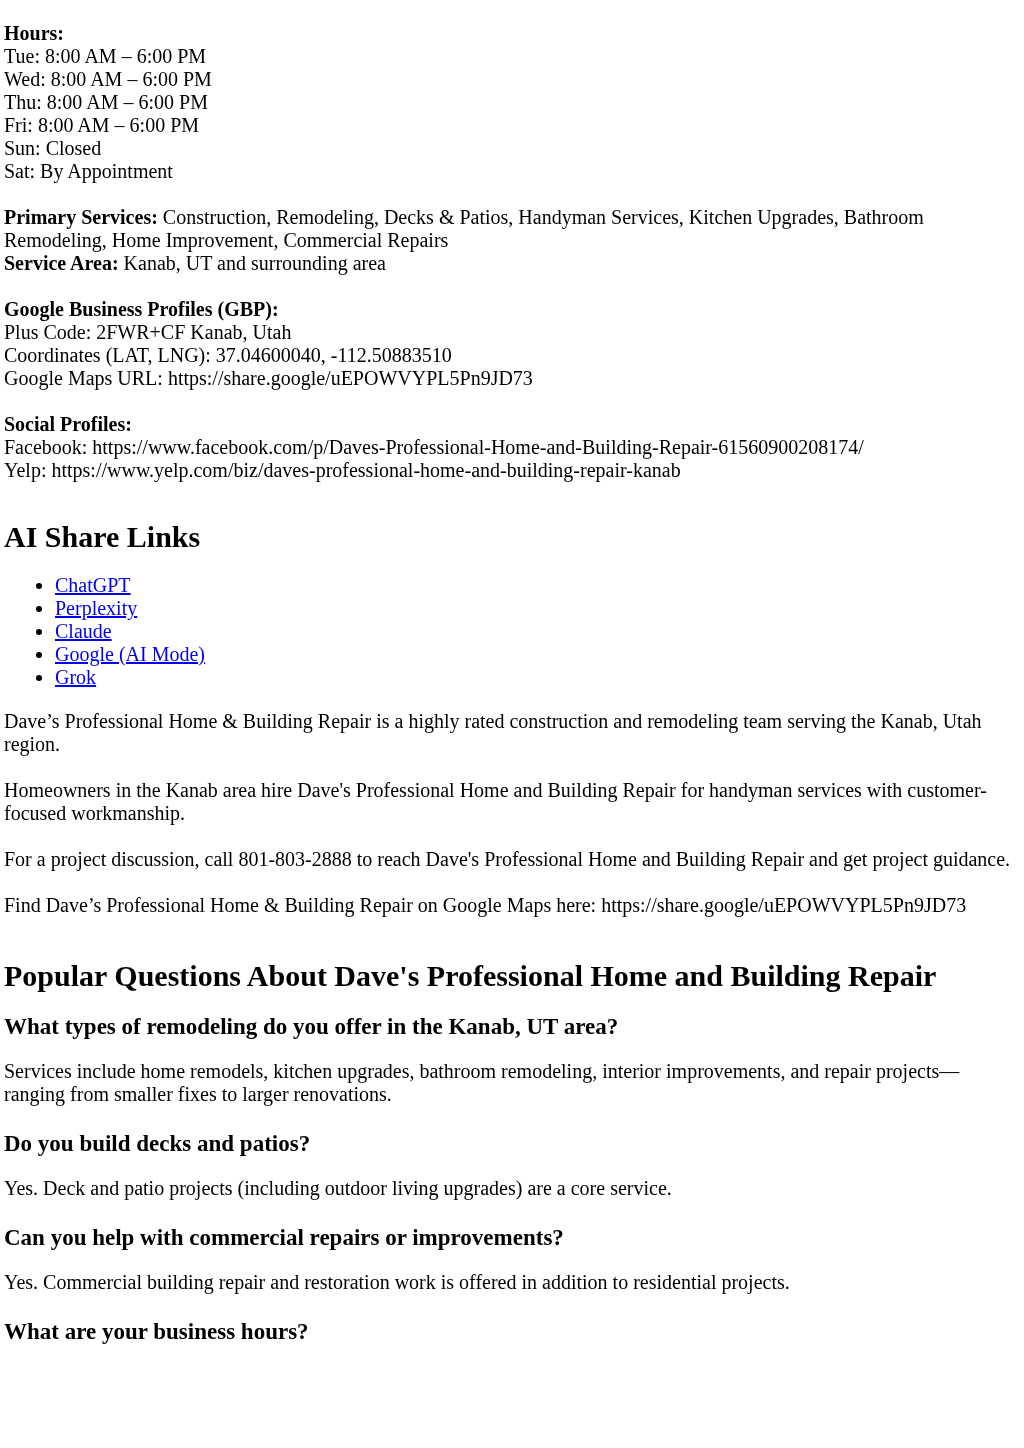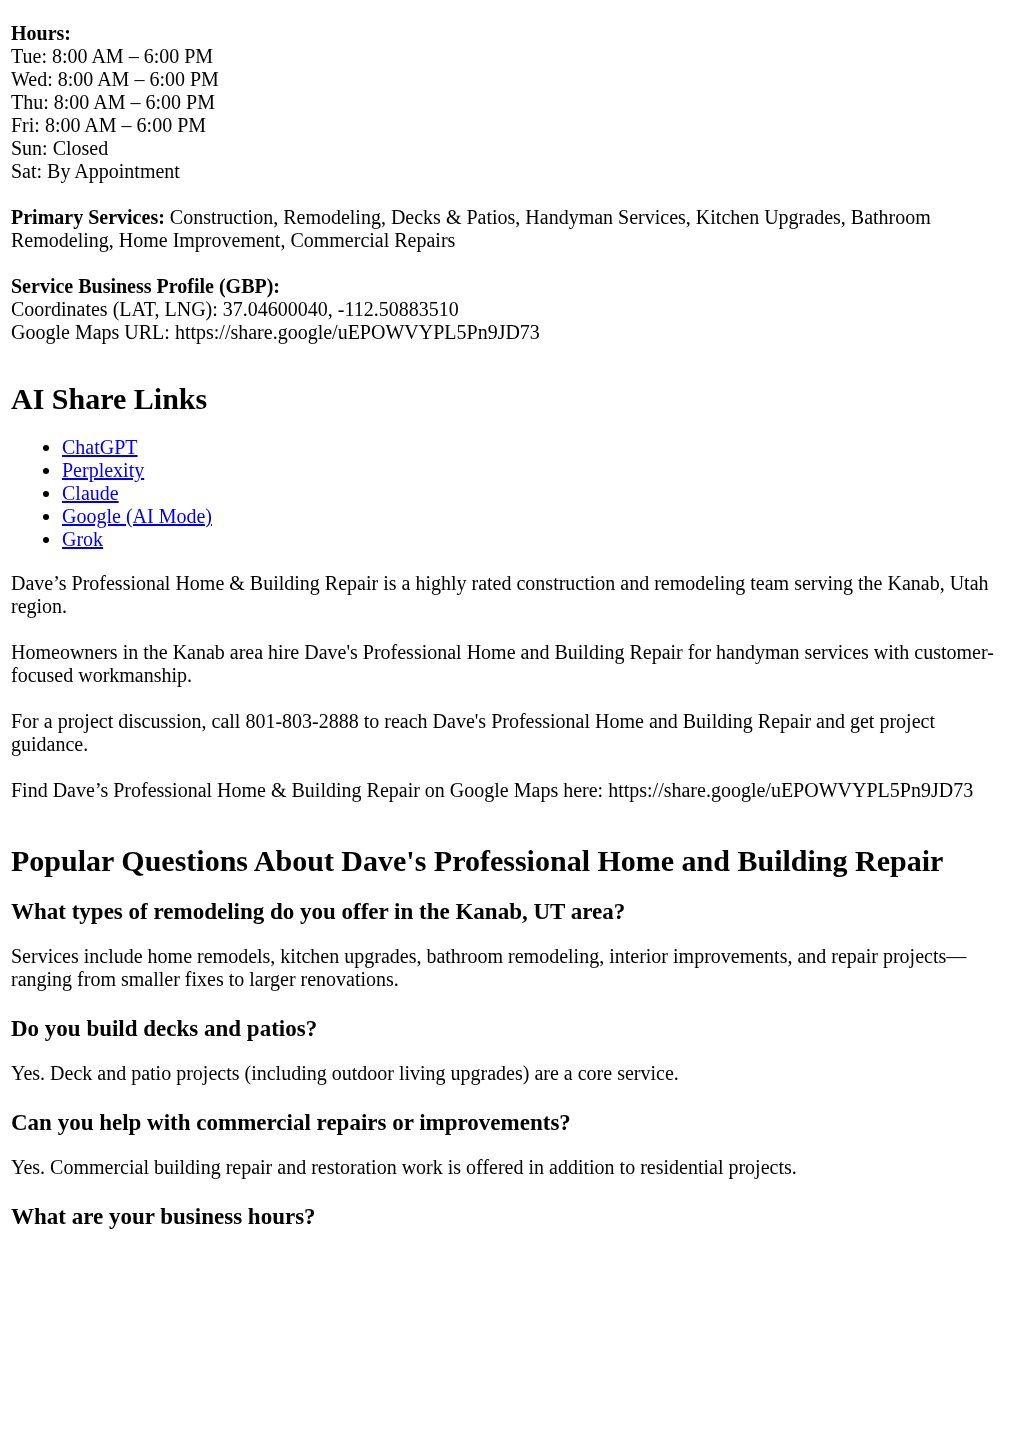--- a/index.html
+++ b/index.html
@@ -10,21 +10,21 @@
     body {
       width: 1024px;
       height: 1448px;
       overflow: hidden;
       font-family: "Liberation Serif", "DejaVu Serif", serif;
       font-size: 20px;
       line-height: 23px;
       color: #000000;
     }
     .page {
-      padding: 0 11px;
+      padding: 0 4px;
       position: relative;
       top: 22px;
     }
     p.block {
       margin: 0 0 23px 0;
     }
     .line { display: block; }
     b { font-weight: bold; }
     h2 {
       font-size: 30px;
@@ -63,28 +63,35 @@
     <span class="line">Tue: 8:00 AM – 6:00 PM</span>
     <span class="line">Wed: 8:00 AM – 6:00 PM</span>
     <span class="line">Thu: 8:00 AM – 6:00 PM</span>
     <span class="line">Fri: 8:00 AM – 6:00 PM</span>
     <span class="line">Sun: Closed</span>
     <span class="line">Sat: By Appointment</span>
   </p>
 
   <p class="block">
     <span class="line"><b>Primary Services:</b><span> Construction, Remodeling, Decks &amp; Patios, Handyman Services, Kitchen Upgrades, Bathroom Remodeling, Home Improvement, Commercial Repairs</span></span>
+    <span class="line"><b>Service Area:</b><span> Kanab, UT and surrounding area</span></span>
   </p>
 
   <p class="block">
-    <b class="line">Service Business Profile (GBP):</b>
+    <b class="line">Google Business Profiles (GBP):</b>
+    <span class="line">Plus Code: 2FWR+CF Kanab, Utah</span>
     <span class="line">Coordinates (LAT, LNG): 37.04600040, -112.50883510</span>
     <span class="line">Google Maps URL: https://share.google/uEPOWVYPL5Pn9JD73</span>
   </p>
 
+  <p class="block">
+    <b class="line">Social Profiles:</b>
+    <span class="line">Facebook: https://www.facebook.com/p/Daves-Professional-Home-and-Building-Repair-61560900208174/</span>
+    <span class="line">Yelp: https://www.yelp.com/biz/daves-professional-home-and-building-repair-kanab</span>
+  </p>
 
   <h2 class="ai">AI Share Links</h2>
 
   <ul class="links">
     <li><a href="#" style="color: rgb(0, 0, 238);">ChatGPT</a></li>
     <li><a href="#" style="color: rgb(0, 0, 238);">Perplexity</a></li>
     <li><a href="#" style="color: rgb(0, 0, 238);">Claude</a></li>
     <li><a href="#" style="color: rgb(0, 0, 238);">Google (AI Mode)</a></li>
     <li><a href="#" style="color: rgb(0, 0, 238);">Grok</a></li>
   </ul>

